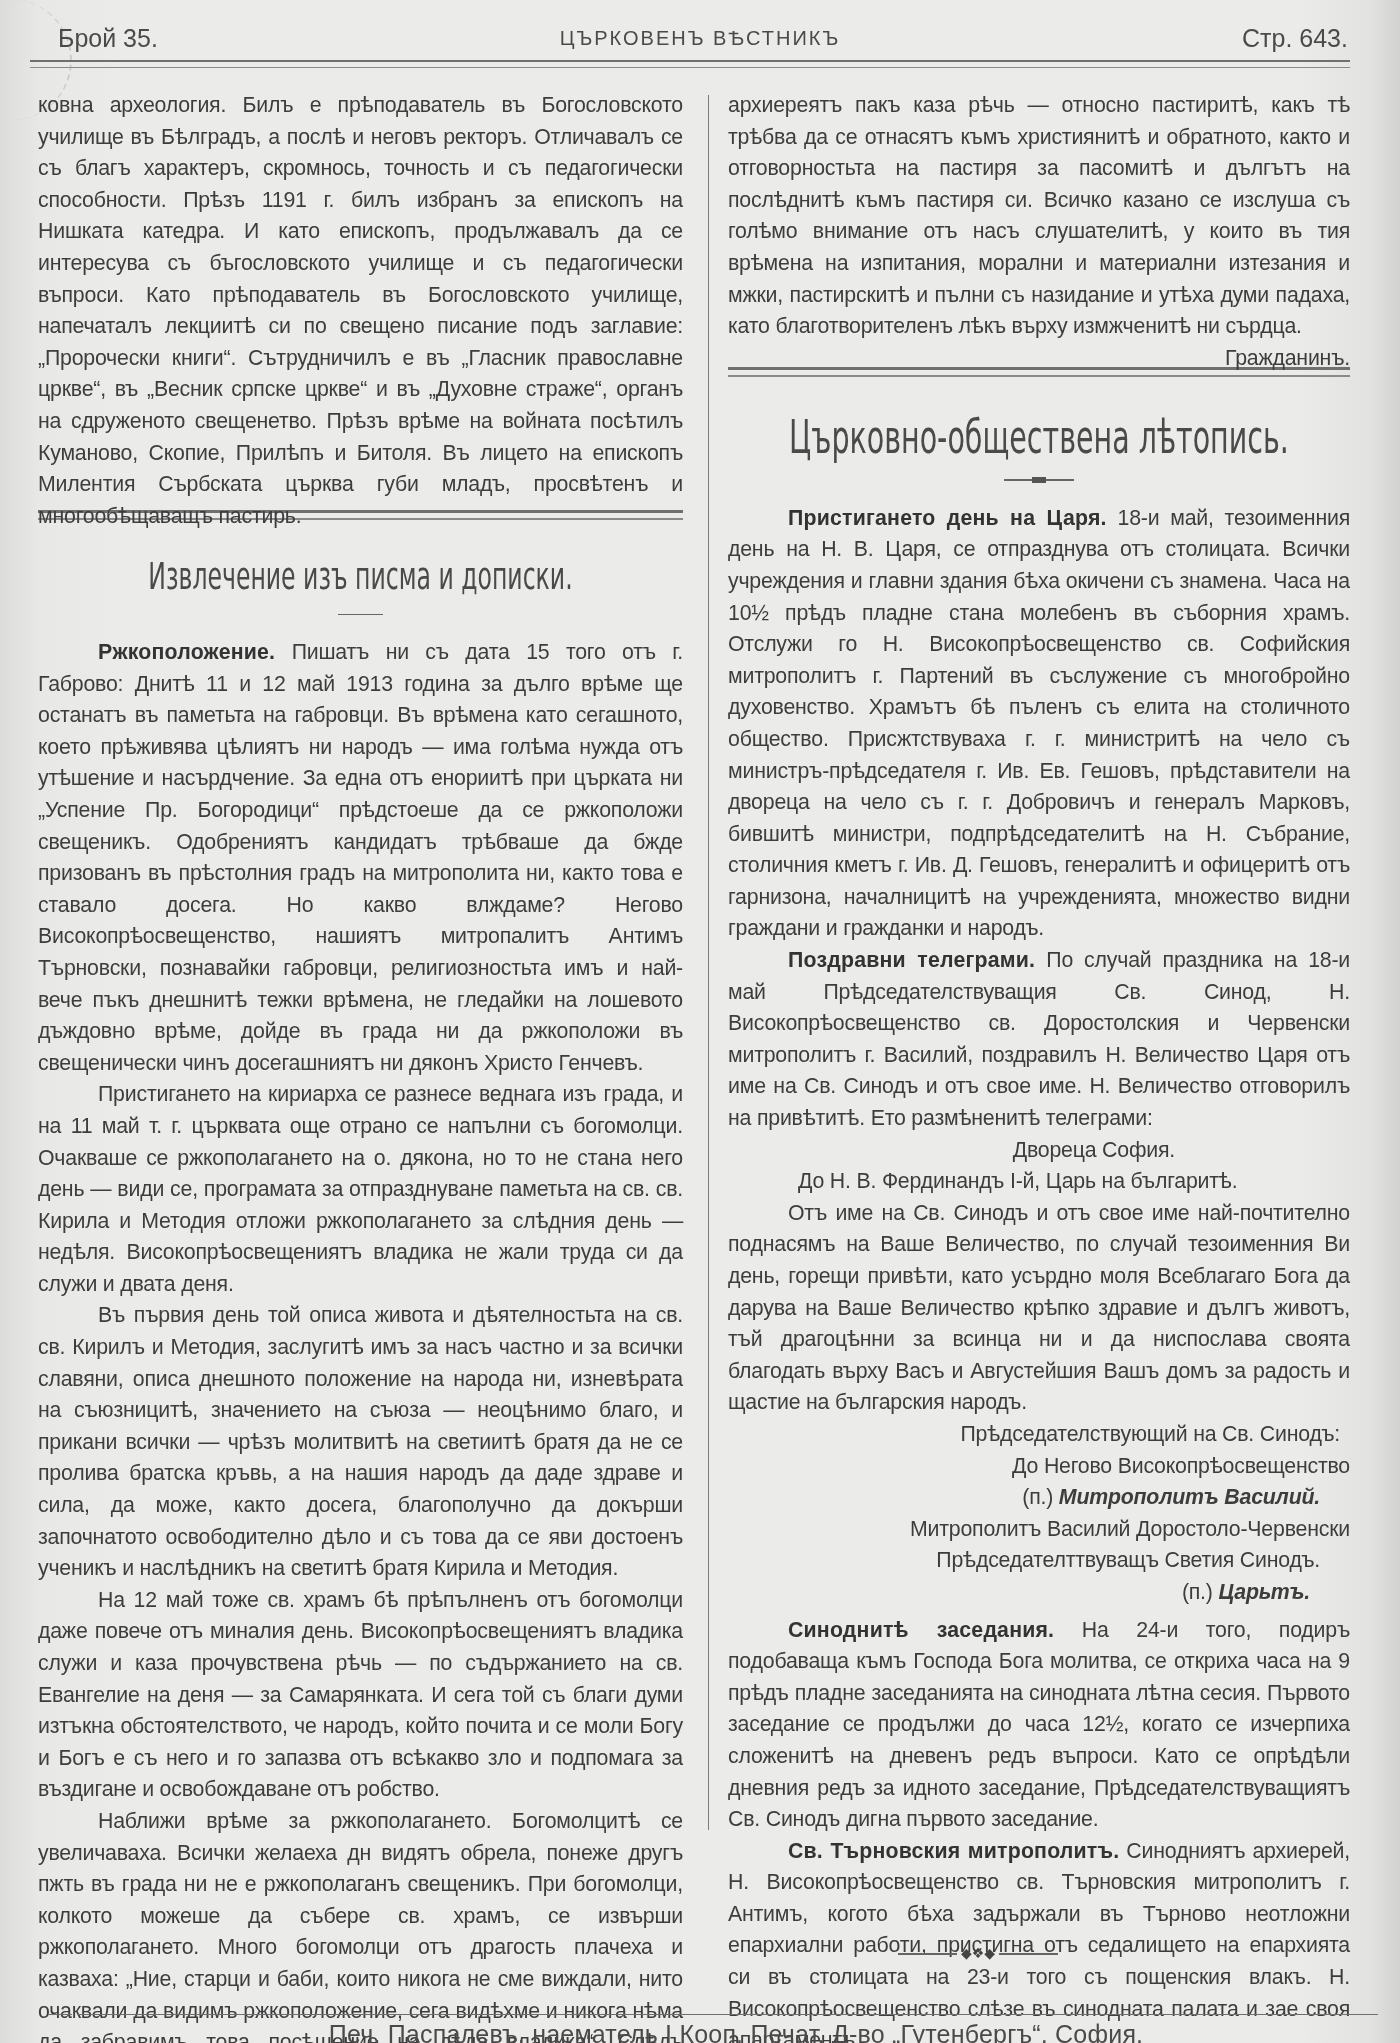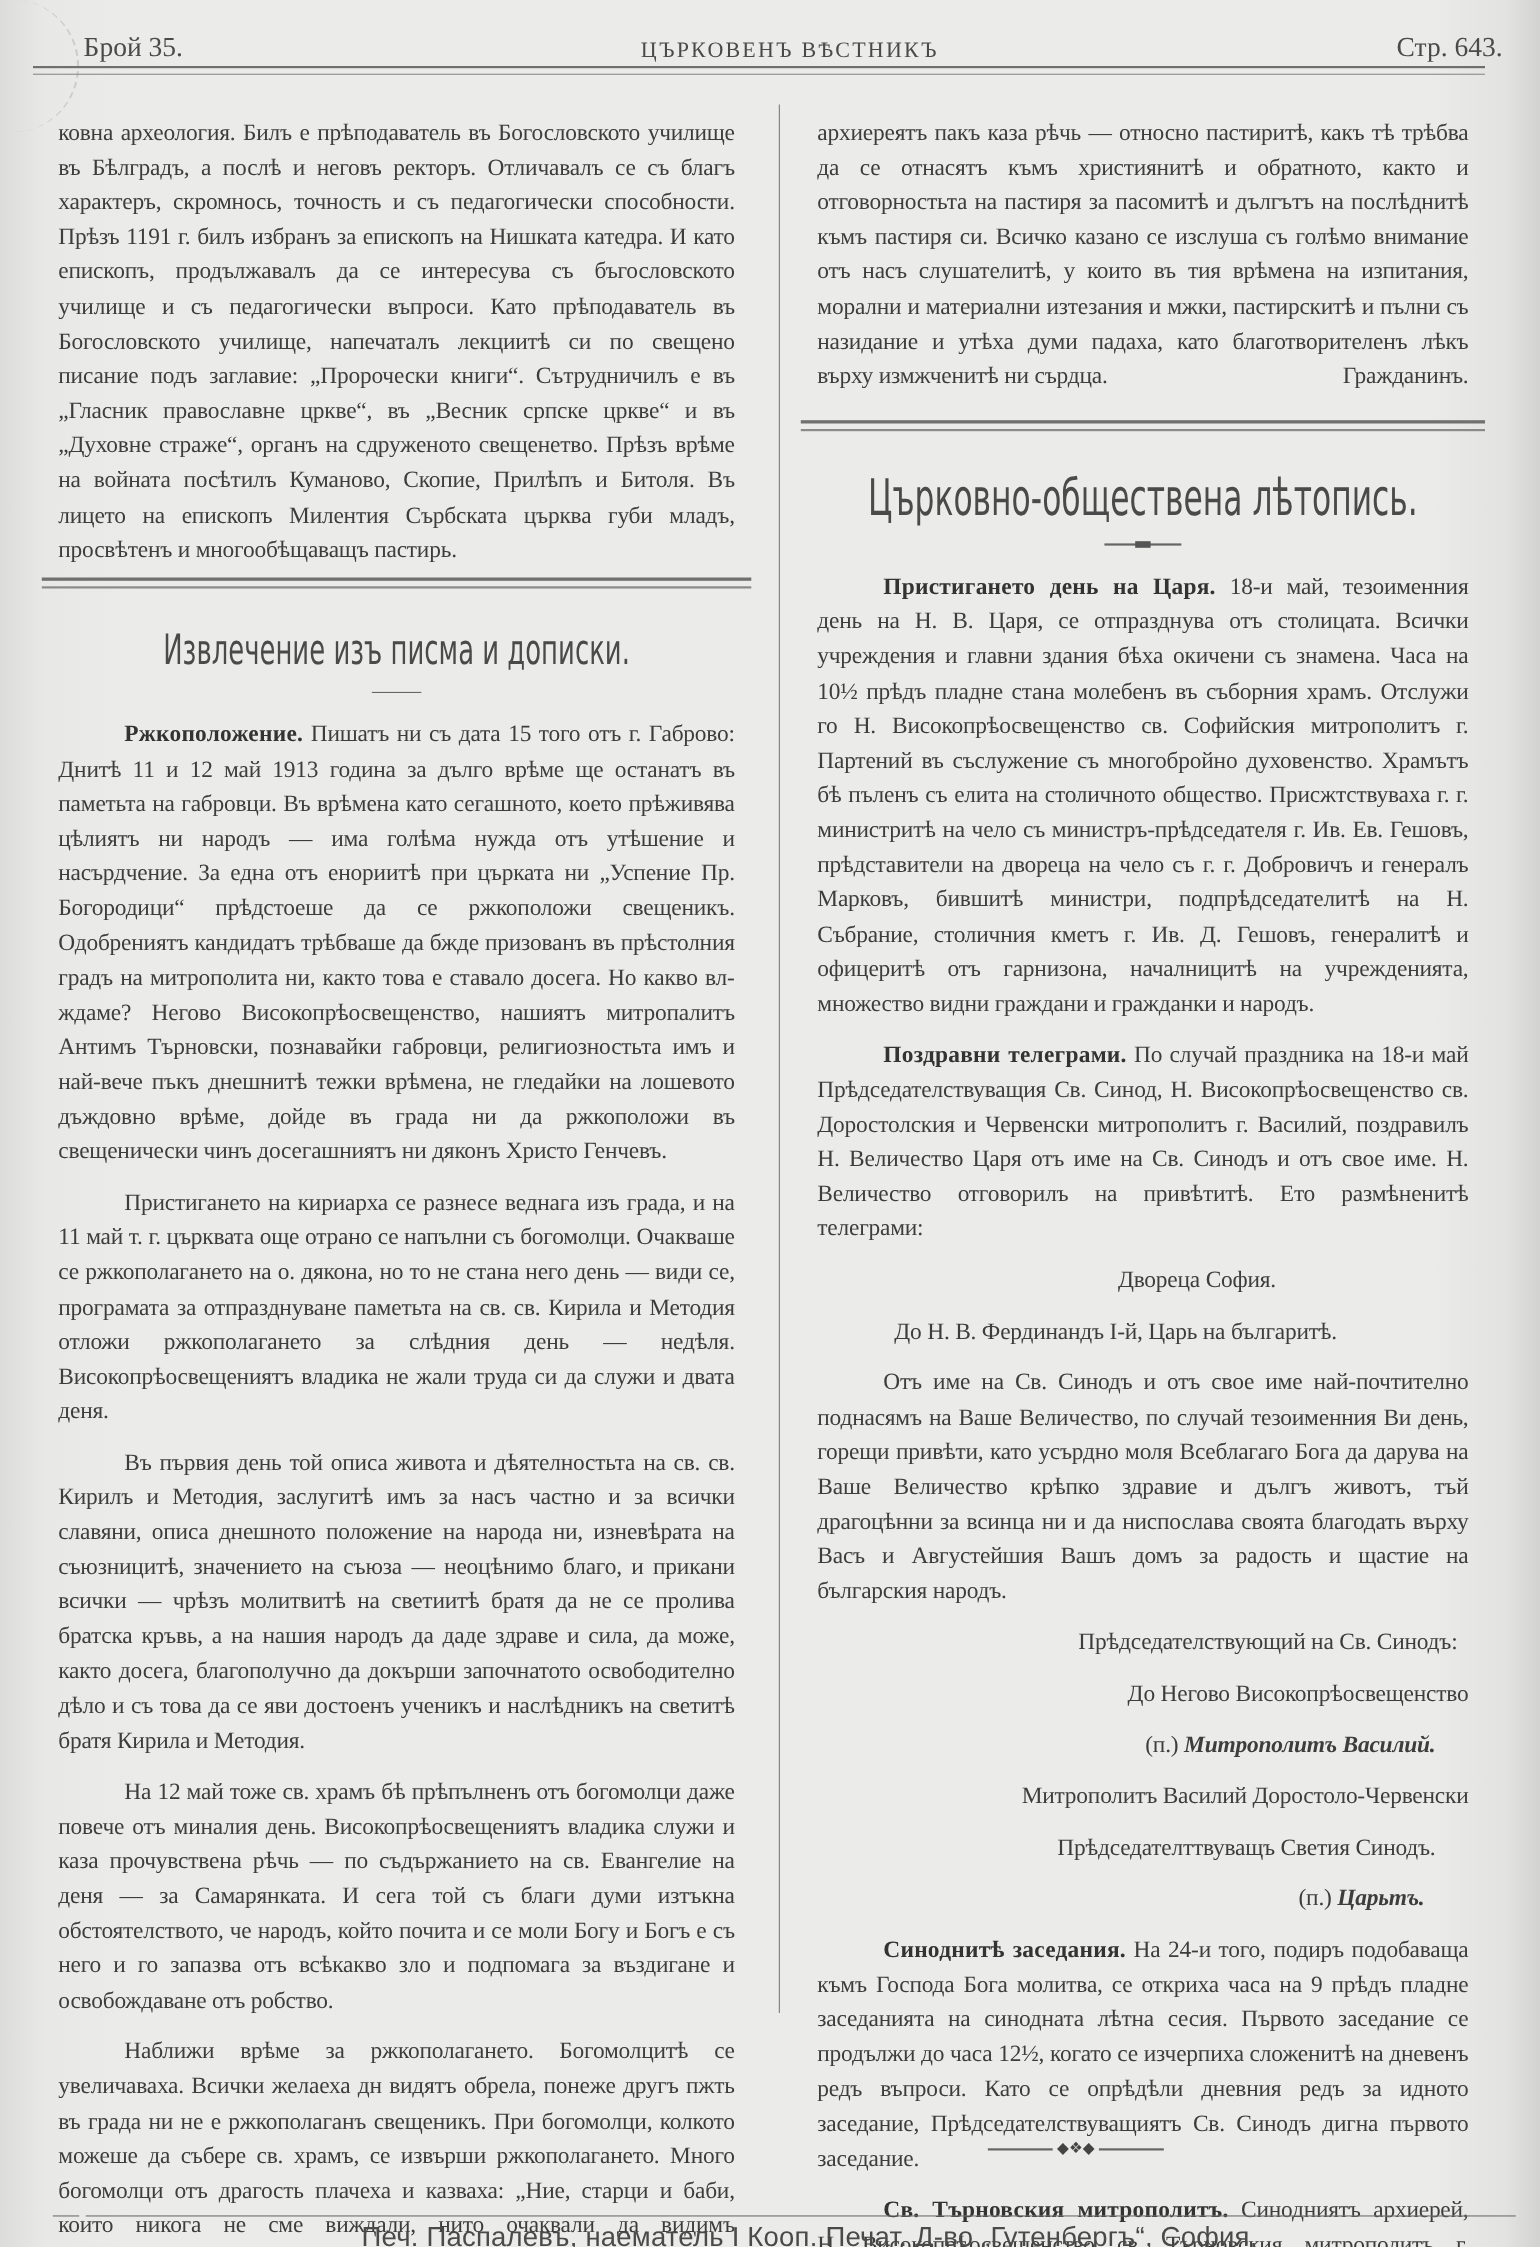--- a/index.html
+++ b/index.html
@@ -12,42 +12,42 @@
   }
   .page {
     position: absolute; left: 0; top: 0; width: 1400px; height: 2043px;
     background: linear-gradient(90deg, #dcdcda 0px, #e8e8e6 40px, #ebebe9 120px, #ebebe9 1300px, #e2e2e0 1370px, #d2d2d0 1400px);
   }
   .stamp {
     position: absolute; left: 0; top: 0; width: 70px; height: 120px;
     border-right: 2px dashed #b9b9b9; border-radius: 0 60px 60px 0; opacity: .6;
   }
   .header {
-    position: absolute; left: 76px; top: 18px; width: 1290px; height: 40px;
-    display: flex; justify-content: space-between; align-items: flex-end;
-    font-family: Liberation Serif, serif;
+    position: absolute; left: 58px; top: 18px; width: 1290px; height: 40px;
+    display: flex; justify-content: space-between; align-items: center;
+    font-family: Liberation Sans, sans-serif;
     font-size: 25px; color: #4a4a4a;
   }
   .header .masthead { letter-spacing: 2px; font-size: 20px; }
   .rule-double {
     position: absolute; left: 30px; width: 1320px; height: 5px;
     border-top: 2px solid #6f6f6f; border-bottom: 1px solid #8a8a8a;
   }
   .col {
     position: absolute; top: 90px;
     font-size: 21.3px; line-height: 31.6px; text-align: justify;
     font-family: "Liberation Sans", "DejaVu Sans", sans-serif;
     letter-spacing: -0.2px;
   }
   .col.left { left: 38px; width: 645px; }
   .col.right { left: 728px; width: 622px; }
   .vdivider {
     position: absolute; left: 708px; top: 95px; width: 1px; height: 1735px; background: #7c7c7c;
   }
-  p { margin: 15px; font-family: Liberation Serif, serif; }
+  p { margin: 0; }
   .indent { text-indent: 60px; }
   .sec-rule { height: 5px; border-top: 3px solid #707070; border-bottom: 2px solid #8a8a8a; margin: 20px 0 30px 0; }
   .sec-title {
     text-align: center; font-family: "DejaVu Sans", sans-serif;
     font-size: 38px; line-height: 52px; transform: scaleX(0.62); transform-origin: center;
     color: #4a4a4a; white-space: nowrap; letter-spacing: 0px;
     font-weight: normal; margin: 0 -200px;
   }
   .sec-title.big { font-size: 46px; line-height: 60px; }
   .short-rule { width: 45px; height: 1px; background: #666; margin: 12px auto 22px; }

